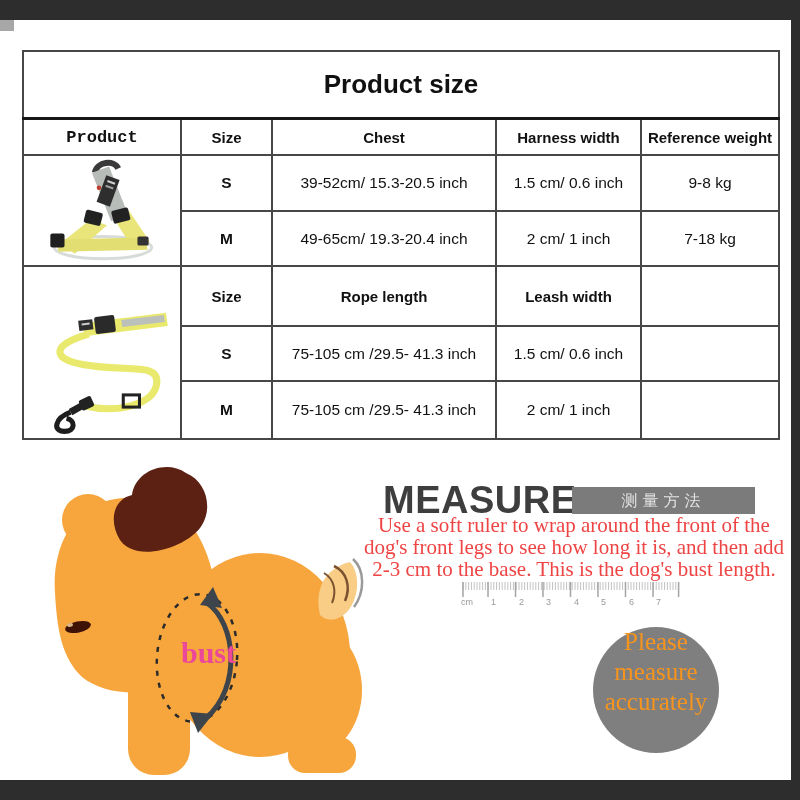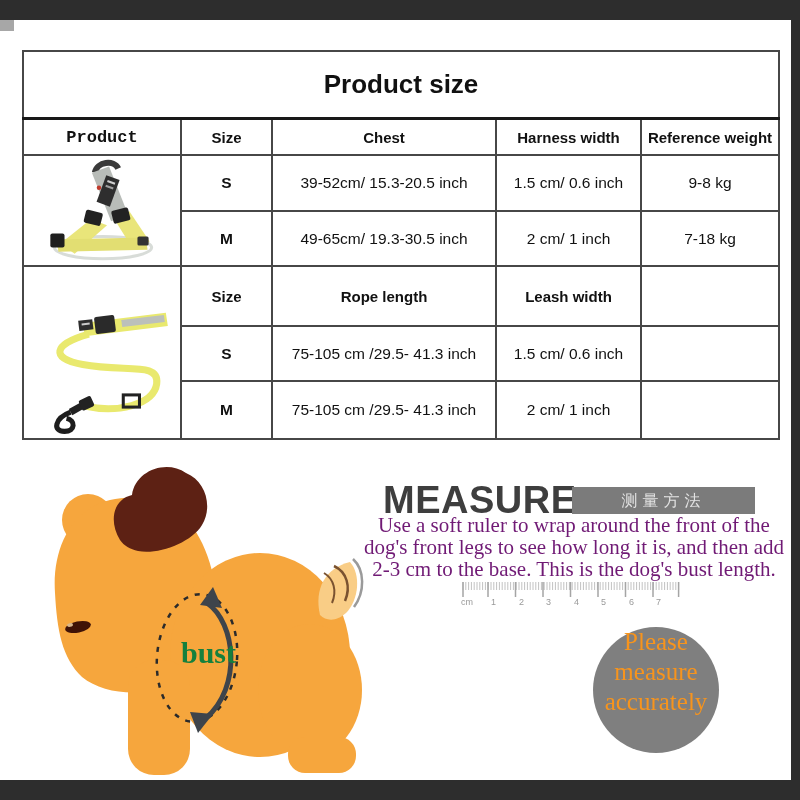--- a/index.html
+++ b/index.html
@@ -32,38 +32,38 @@
   td.sz        { font-size:15.5px; font-weight:bold; }
 
   
   .measure-heading { left:383px; top:479px; font-size:38px; font-weight:800;
                      color:#3e3e3e; letter-spacing:0.5px; }
   .measure-cn { left:572px; top:487px; width:183px; height:27px; background:#7b7b7b;
                 color:#e3e3e3; font-size:16px; line-height:27px; text-align:center;
                 letter-spacing:5px; }
   .measure-text { left:350px; top:514px; width:448px; text-align:center;
                   font-family:"Liberation Serif", serif; font-size:21px;
-                  line-height:22px; color:#701a75; }
+                  line-height:22px; color:#ef4444; }
 
   
   .ruler { left:455px; top:581px; width:235px; height:32px; }
   .ruler span { position:absolute; top:16px; font-size:9px; color:#9a9a9a;
                 font-family:"Liberation Sans", sans-serif; }
 
   
   .badge { left:593px; top:627px; width:126px; height:126px; border-radius:50%;
            background:#7f7f7f; display:flex; flex-direction:column;
            justify-content:flex-start; align-items:center;
            font-family:"Liberation Serif", serif; font-size:25px;
            line-height:30px; color:#f7941d; }
 
   
   .dog-svg { left:20px; top:455px; width:350px; height:345px; }
   .bust-label { left:181px; top:636px; font-family:"Liberation Serif", serif;
-                font-size:30px; font-weight:bold; color:#15803d; }
+                font-size:30px; font-weight:bold; color:#ec4899; }
 
   .prod-img { width:100%; height:100%; display:block; }
 </style>
 </head>
 <body>
 
 <div class="abs bar-top"></div>
 <div class="abs bar-bottom"></div>
 <div class="abs bar-right"></div>
 <div class="abs corner-smudge"></div>
@@ -107,21 +107,21 @@
         <rect x="112" y="77" width="11" height="9" rx="1.5" fill="#333"></rect>
       </svg>
     </td>
     <td class="sz">S</td>
     <td class="val">39-52cm/ 15.3-20.5 inch</td>
     <td class="val">1.5 cm/ 0.6 inch</td>
     <td class="val">9-8 kg</td>
   </tr>
   <tr class="r-m1">
     <td class="sz">M</td>
-    <td class="val">49-65cm/ 19.3-30.5 inch</td>
+    <td class="val">49-65cm/ 19.3-20.4 inch</td>
     <td class="val">2 cm/ 1 inch</td>
     <td class="val">7-18 kg</td>
   </tr>
   <tr class="r-head2">
     <td rowspan="3">
 
       <svg class="prod-img" viewBox="0 0 154 162">
         <path d="M 58 52 L 140 42 L 142 55 L 60 65 Z" fill="#e9e96e"></path>
         <path d="M 96 49 L 138 44 L 139 51 L 97 56 Z" fill="#bcc0ba"></path>
         <rect x="70" y="45" width="20" height="17" rx="2" fill="#2a2a2a" transform="rotate(-7 80 54)"></rect>

